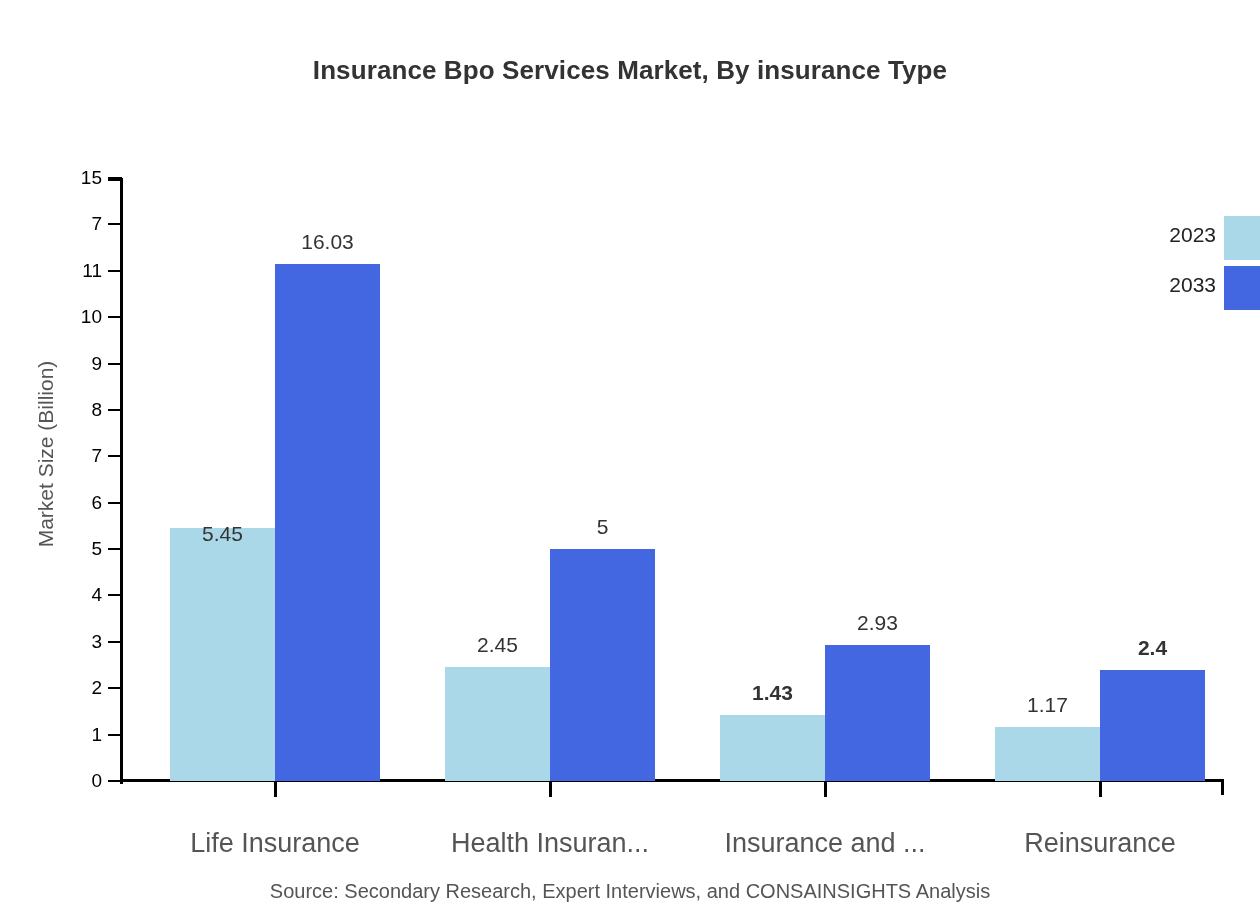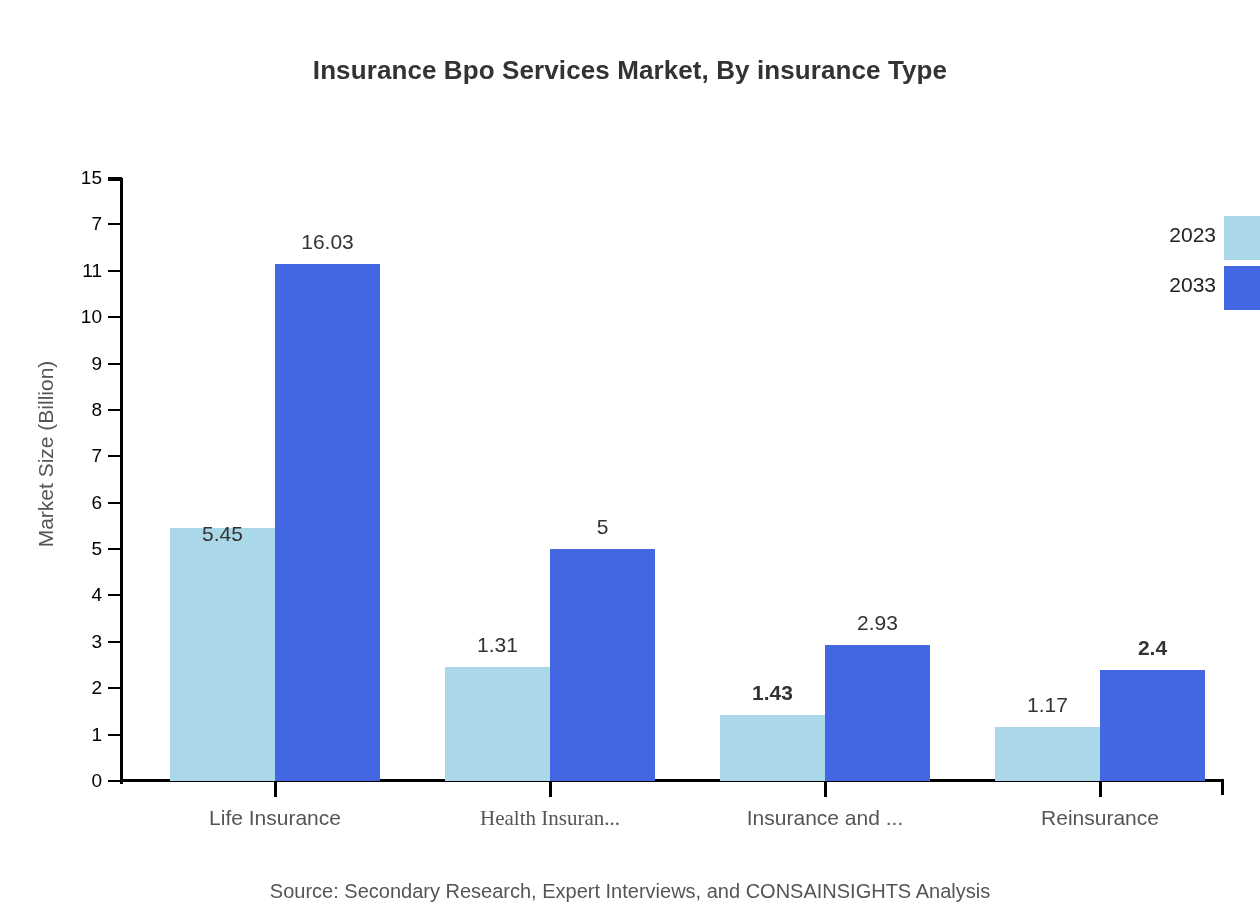--- a/index.html
+++ b/index.html
@@ -97,25 +97,25 @@
   
   .x-tick {
     position: absolute;
     top: 782px;
     width: 3px;
     height: 15px;
     background: #000000;
   }
   .x-label {
     position: absolute;
-    top: 804px;
+    top: 829px;
     width: 260px;
     text-align: center;
     color: #555555;
-    font-size: 21px;
+    font-size: 27px;
     line-height: 28px;
     white-space: nowrap;
   }
 
   
   .bar {
     position: absolute;
     bottom: 0;
   }
   .bar-label {
@@ -243,30 +243,30 @@
       <div class="bar" style="left: 598px; width: 105px; height: 66.33px; background: rgb(171, 216, 232);"></div>
       <div class="bar" style="left: 703px; width: 105px; height: 135.907px; background: rgb(66, 103, 224);"></div>
       <div class="bar" style="left: 873px; width: 105px; height: 54.27px; background: rgb(171, 216, 232);"></div>
       <div class="bar" style="left: 978px; width: 105px; height: 111.323px; background: rgb(66, 103, 224);"></div>
     </div>
 </div>
 
 <div id="bar-labels">
     <div class="bar-label" style="left: 152.5px; top: 523px;">5.45</div>
     <div class="bar-label" style="left: 257.5px; top: 231.275px;">16.03</div>
-    <div class="bar-label" style="left: 427.5px; top: 634.358px;">1.31</div>
+    <div class="bar-label" style="left: 427.5px; top: 634.358px;">2.45</div>
     <div class="bar-label" style="left: 532.5px; top: 516.077px;">5</div>
     <div class="bar-label" style="left: 702.5px; top: 681.67px; font-weight: bold;">1.43</div>
     <div class="bar-label" style="left: 807.5px; top: 612.093px;">2.93</div>
     <div class="bar-label" style="left: 977.5px; top: 693.73px;">1.17</div>
     <div class="bar-label" style="left: 1082.5px; top: 636.677px; font-weight: bold;">2.4</div>
   </div>
 <div id="x-labels">
     <div class="x-label" style="left: 145px;">Life Insurance</div>
-    <div class="x-label" style="left: 420px; font-family: Liberation Serif, serif;">Health Insuran...</div>
+    <div class="x-label" style="left: 420px;">Health Insuran...</div>
     <div class="x-label" style="left: 695px;">Insurance and ...</div>
     <div class="x-label" style="left: 970px;">Reinsurance</div>
   </div>
 
 <div id="legend">
     <div class="legend-row">
       <span class="legend-text">2023</span>
       <span class="legend-swatch" style="background: rgb(171, 216, 232);"></span>
     </div>
     <div class="legend-row">

